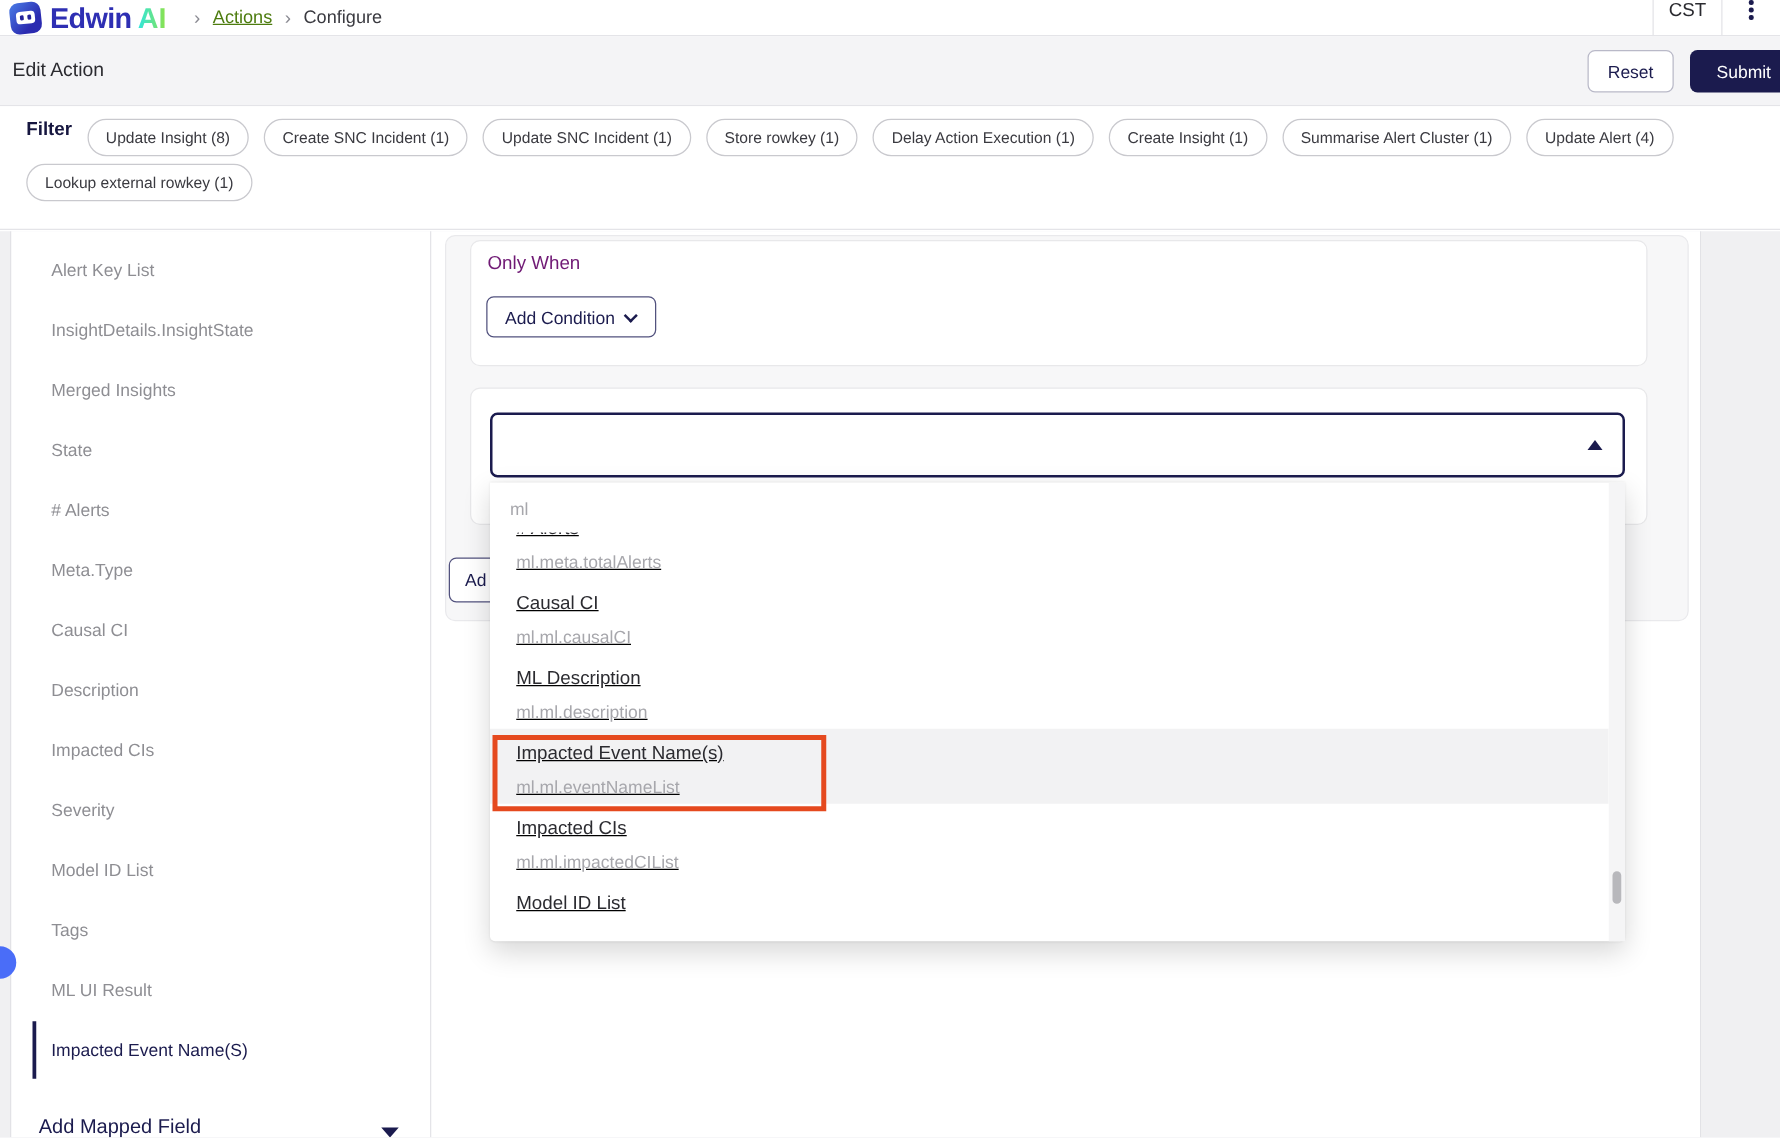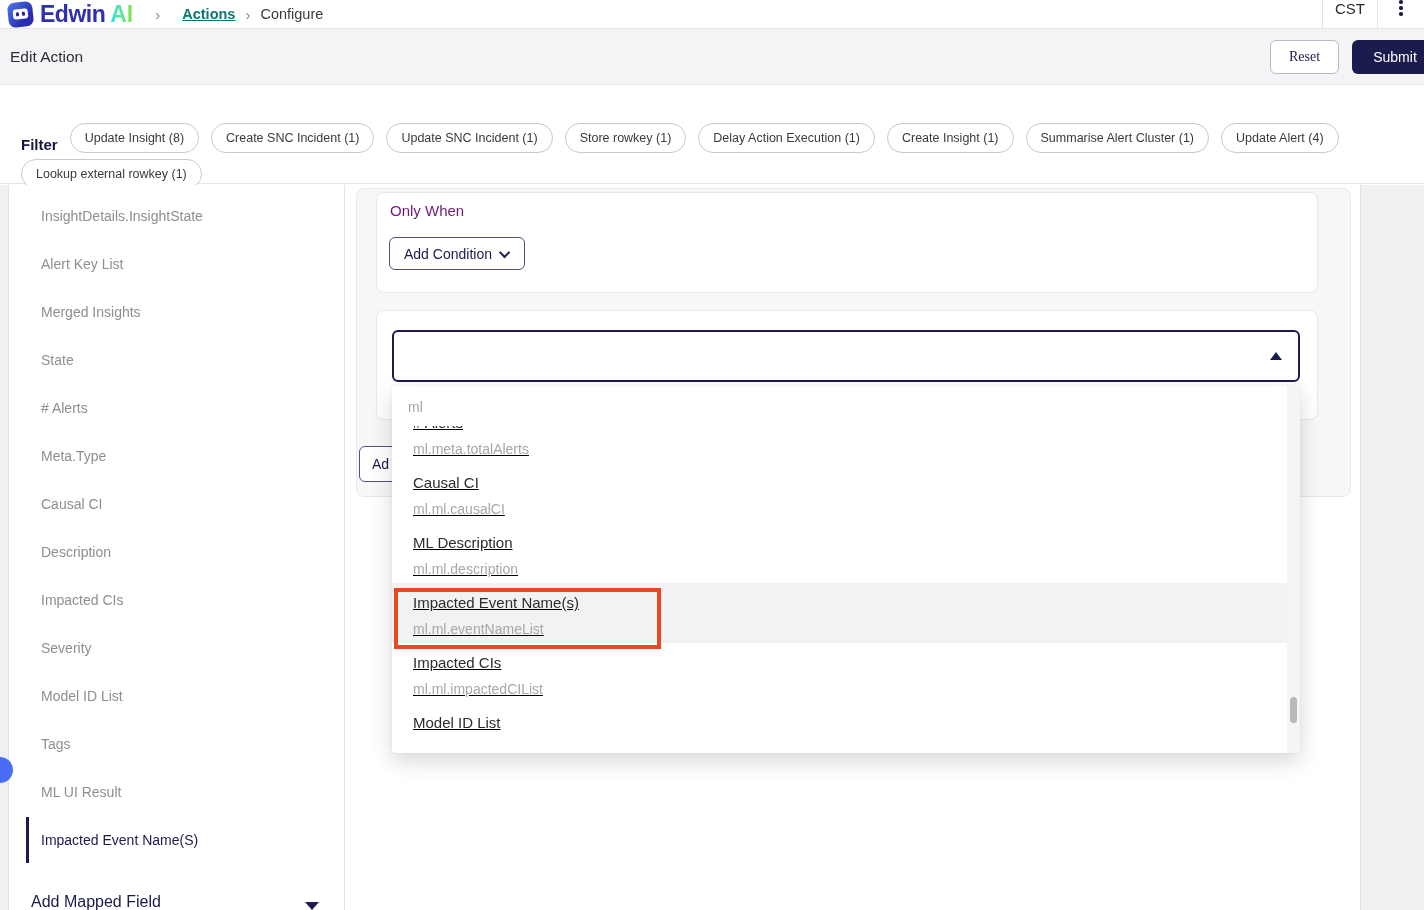--- a/index.html
+++ b/index.html
@@ -14,42 +14,42 @@
                background:linear-gradient(135deg,#4a7de8 0%,#2b2bb0 70%); transform:rotate(-6deg); }
   .logo-face { position:absolute; left:5px; top:7px; width:15px; height:10px; background:#fff; border-radius:3px; }
   .logo-face::before, .logo-face::after { content:""; position:absolute; top:3px; width:3px; height:4px; background:#23239a; border-radius:1px; }
   .logo-face::before { left:3px; } .logo-face::after { right:3px; }
   .brand-name { margin-left:7px; font-size:23px; font-weight:bold; color:#2e2fb3; letter-spacing:-0.5px; }
   .brand-suffix { margin-left:5px; font-size:23px; font-weight:bold;
                   background:linear-gradient(90deg,#2ee6e0,#8de24a);
                   -webkit-background-clip:text; background-clip:text; color:transparent; }
   .crumbs { display:flex; align-items:center; margin-left:12px; font-size:14.5px; }
   .crumb-sep { color:#8a8a92; margin:0 10px; font-size:15px; }
-  .crumb-link { color:#0f766e; text-decoration:underline; font-weight:700; cursor:pointer;margin-left:12px; }
+  .crumb-link { color:#4d7c0f; text-decoration:underline; font-weight:400; cursor:pointer; }
   .crumb-current { color:#3a3a40; }
   .topbar-right { margin-left:auto; display:flex; align-items:flex-start; height:100%; }
   .tb-divider { width:1px; height:29px; background:#e4e4e8; }
   .tz { width:54px; text-align:center; font-size:15px; color:#2b2b30; }
   .kebab { width:46px; display:flex; flex-direction:column; align-items:center; gap:2.5px; cursor:pointer; }
   .kebab i { width:3.5px; height:3.5px; border-radius:50%; background:#1b1b4e; }
 
   
   .editbar { position:absolute; left:0; top:29px; width:1424px; height:56px; background:#f4f4f6;
              border-bottom:1px solid #e4e4e8; display:flex; align-items:center; }
   .page-title { margin-left:10px; font-size:15.5px; font-weight:500; color:#2b2b30; }
   .editbar-actions { margin-left:auto; display:flex; }
   .btn-reset { width:69px; height:34px; margin-right:13px; background:#fff; border:1px solid #b9b9c8;
-               border-radius:6px; font-size:14px; color:#1b1b4e; font-family:Liberation Serif, serif; cursor:pointer; }
+               border-radius:6px; font-size:14px; color:#1b1b4e; font-family:Liberation Sans, sans-serif; cursor:pointer; }
   .btn-submit { width:86px; height:34px; background:#1b1b4e; border:none; border-radius:6px;
                 font-size:14px; color:#fff; font-family:inherit; cursor:pointer; margin-right:-14px; }
 
   
   .filter-section { position:absolute; left:0; top:85px; width:1424px; height:99px; background:#fff;
                     border-bottom:1px solid #e4e4e8; padding:10px 21px 0 21px; }
-  .filter-flow { display:flex; flex-wrap:wrap; align-items:flex-end; column-gap:12px; row-gap:6px;margin-top:28px; }
+  .filter-flow { display:flex; flex-wrap:wrap; align-items:flex-start; column-gap:12px; row-gap:6px; }
   .filter-label { font-size:15px; font-weight:bold; color:#16163f; margin-right:0px; }
   .chip { height:30px; line-height:28px; padding:0 14px; border:1px solid #c9c9ce; border-radius:15px;
           background:#fff; font-size:12.5px; color:#3a3a40; white-space:nowrap; cursor:pointer; }
 
   
   .body-bg { position:absolute; left:0; top:185px; width:1424px; height:725px; background:#f0f0f2; }
   .main-panel { position:absolute; left:8px; top:185px; width:1353px; height:725px; background:#fff;
                 border-left:1px solid #e2e2e6; border-right:1px solid #e2e2e6; }
 
   
@@ -157,22 +157,22 @@
         <div class="chip">Update Alert (4)</div>
         <div class="chip">Lookup external rowkey (1)</div>
       </div>
   </div>
 
   <div class="body-bg"></div>
   <div class="main-panel"></div>
   <div class="sidebar-divider"></div>
 
   <div class="sidebar-list" id="sidebar-list">
+      <div class="sb-item">Alert Key List</div>
       <div class="sb-item">InsightDetails.InsightState</div>
-      <div class="sb-item">Alert Key List</div>
       <div class="sb-item">Merged Insights</div>
       <div class="sb-item">State</div>
       <div class="sb-item"># Alerts</div>
       <div class="sb-item">Meta.Type</div>
       <div class="sb-item">Causal CI</div>
       <div class="sb-item">Description</div>
       <div class="sb-item">Impacted CIs</div>
       <div class="sb-item">Severity</div>
       <div class="sb-item">Model ID List</div>
       <div class="sb-item">Tags</div>

